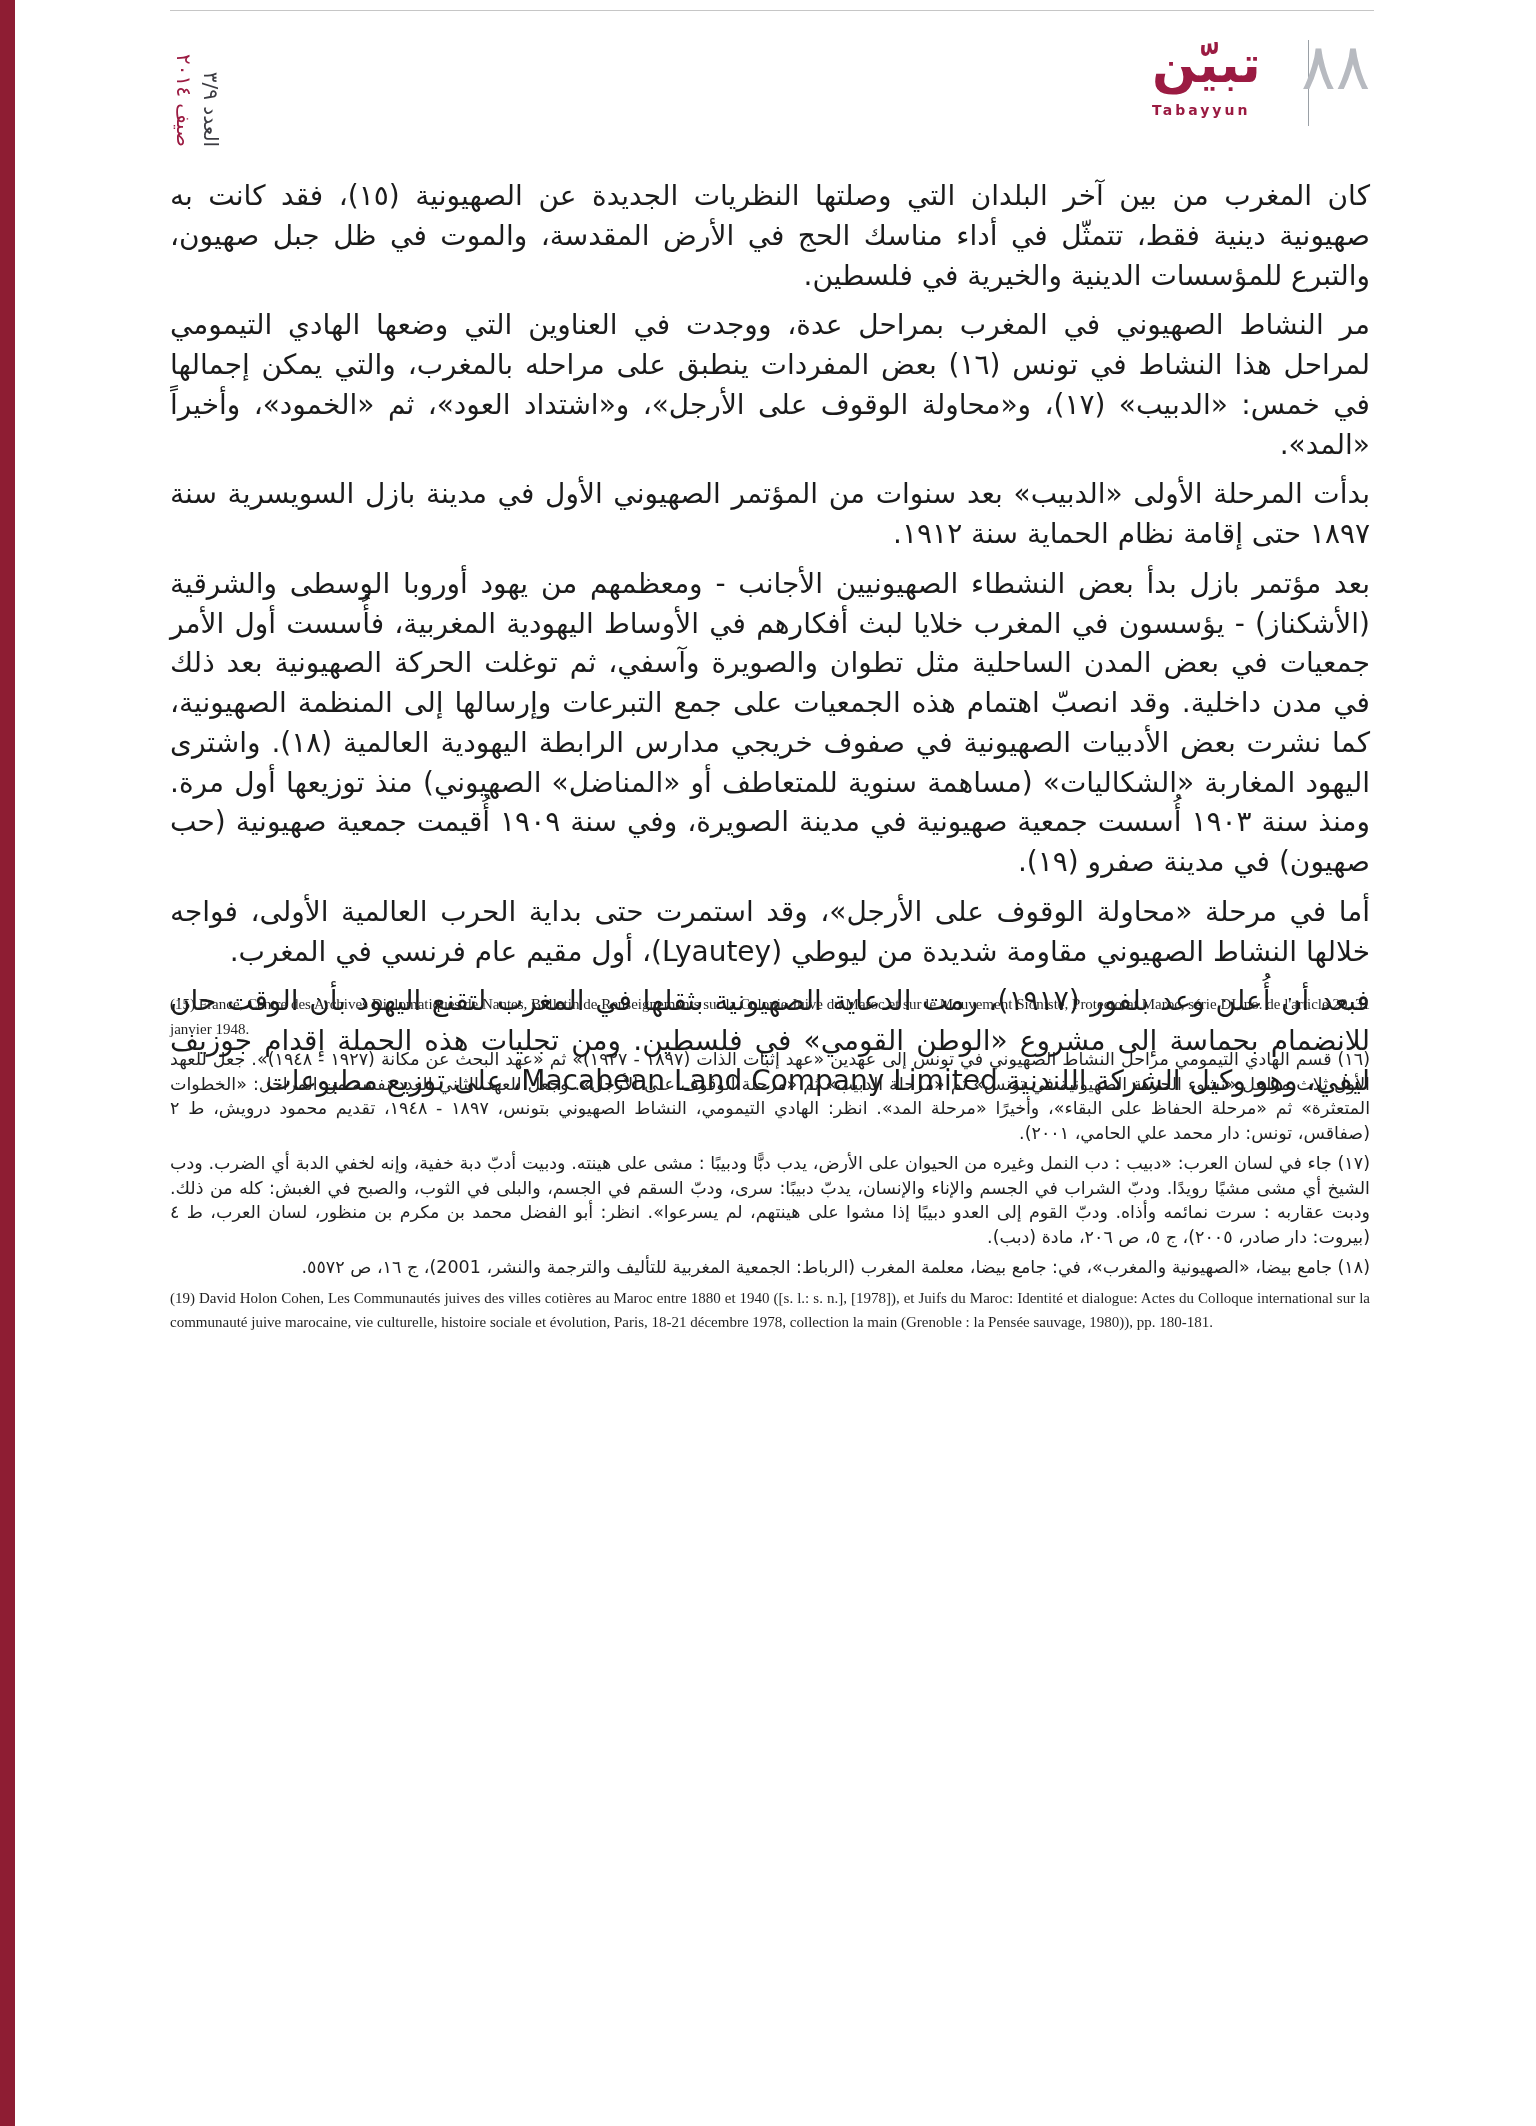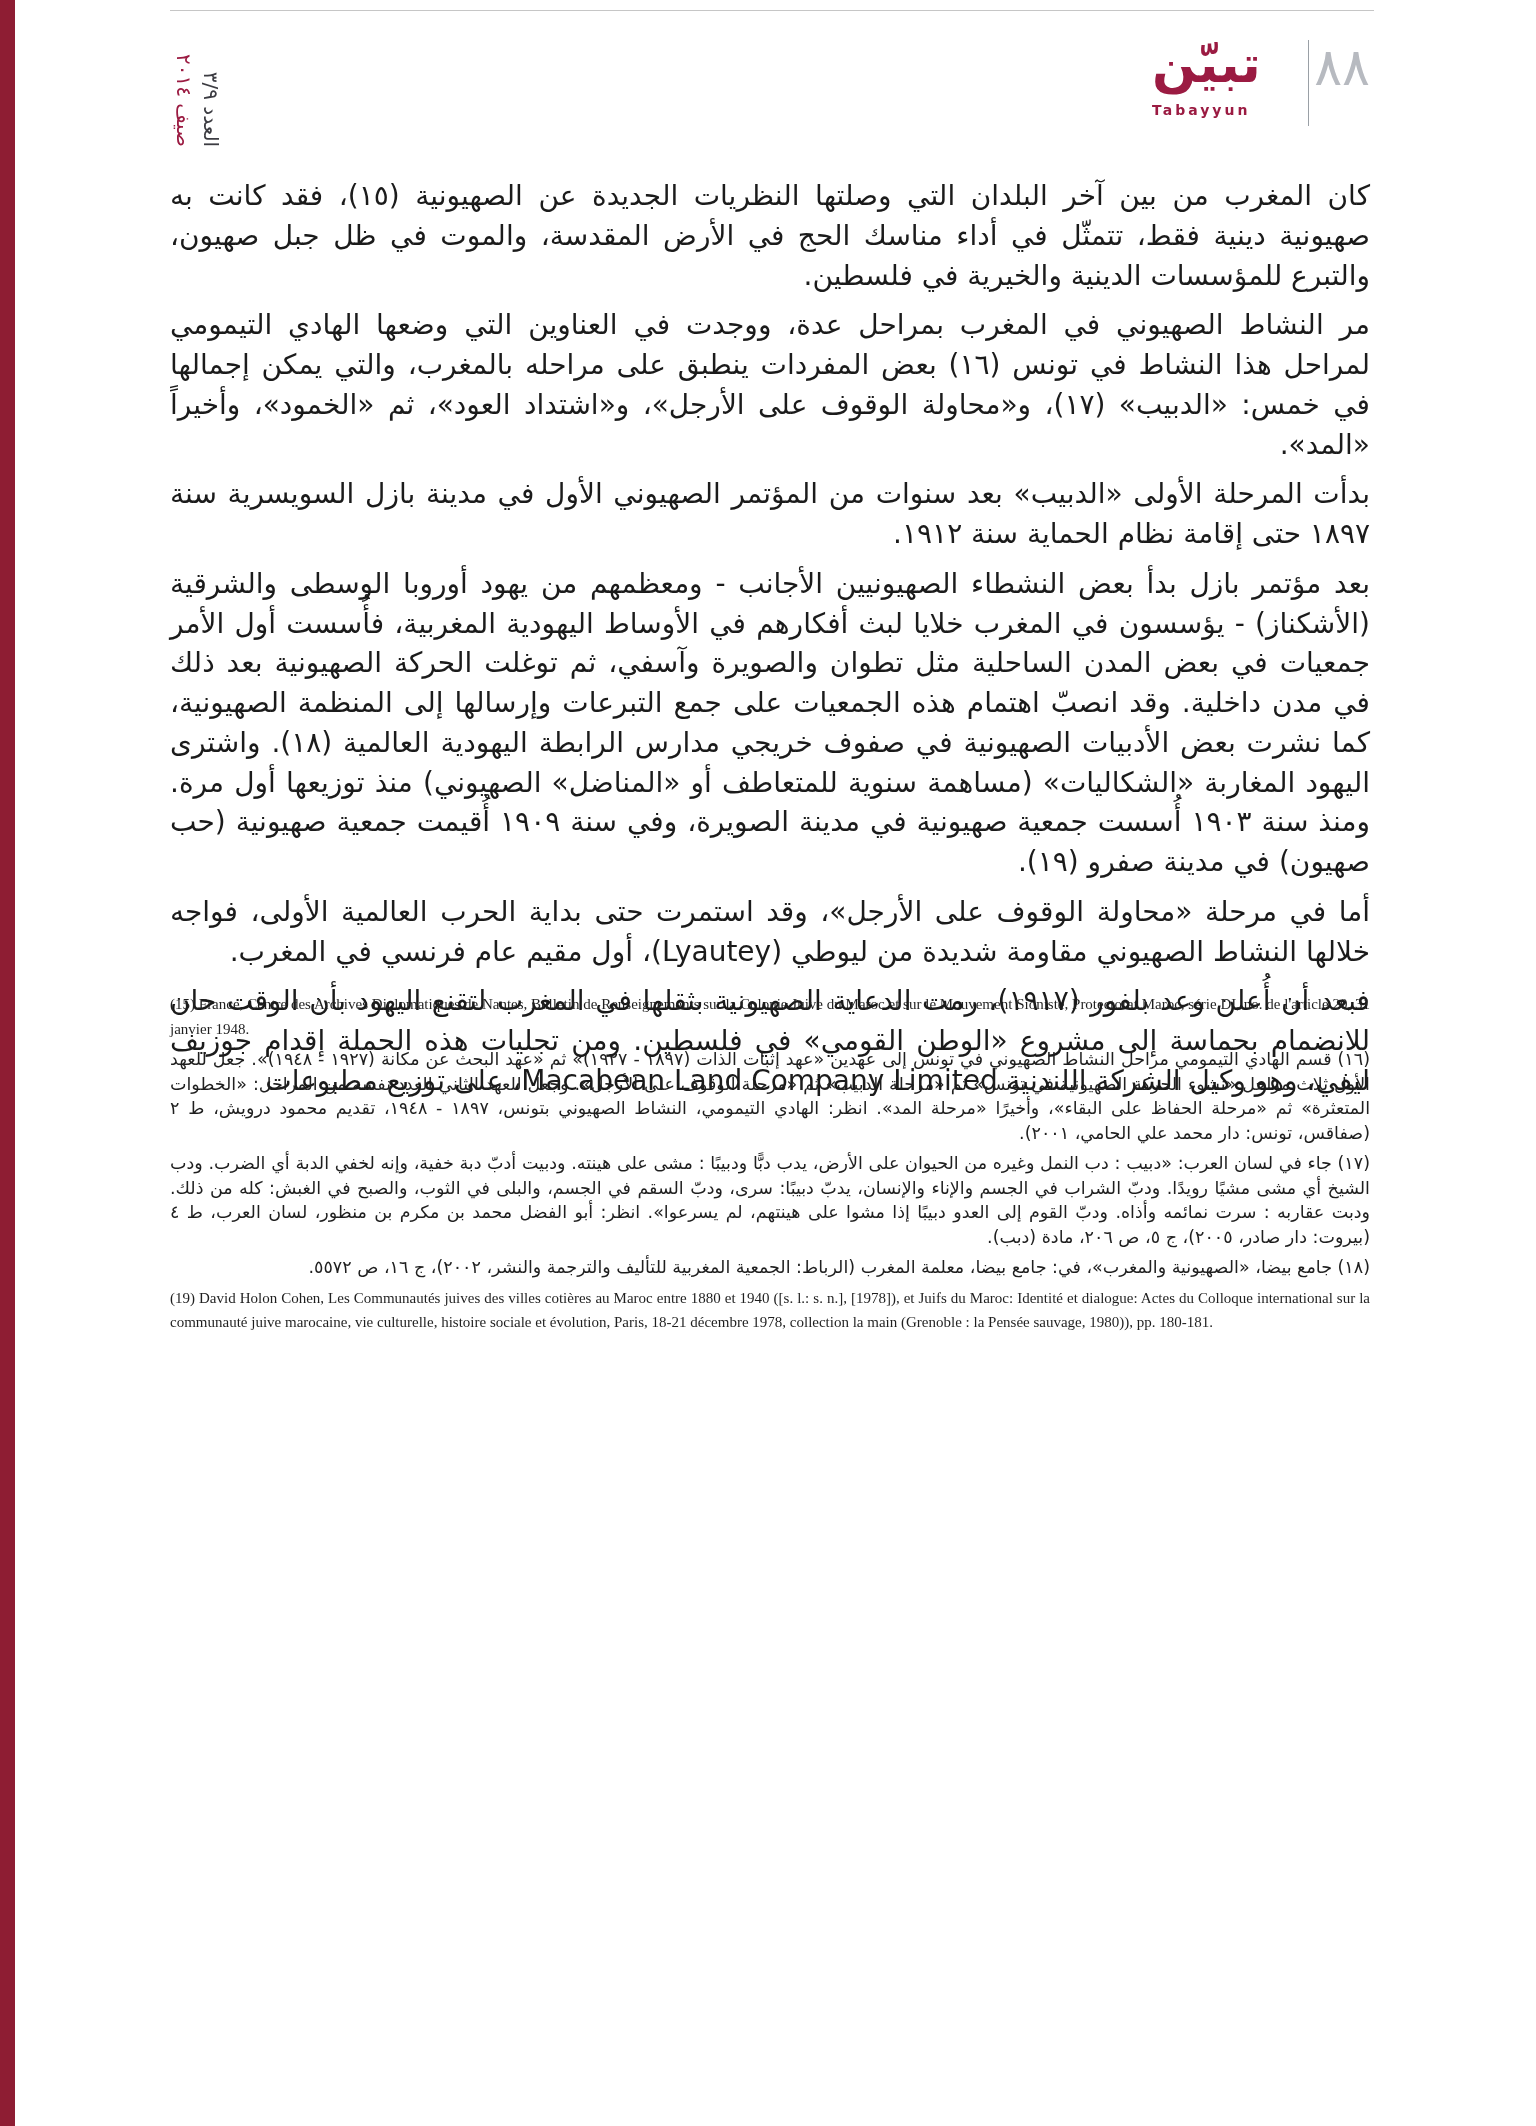--- a/index.html
+++ b/index.html
@@ -65,21 +65,21 @@
   .header-divider {
     position: absolute;
     left: 1308px; top: 40px;
     width: 1px; height: 86px;
     background: #9aa0a6;
   }
 
   .page-number {
     position: absolute;
     right: 166px; top: 22px;
-    font-size: 52px;
+    font-size: 64px;
     line-height: 90px;
     color: var(--page-number-gray, #b7bac0);
   }
 
   
   .body-text {
     position: absolute;
     top: 176px;
     right: 166px;
     width: 1200px;
@@ -141,17 +141,17 @@
     <p>بدأت المرحلة الأولى «الدبيب» بعد سنوات من المؤتمر الصهيوني الأول في مدينة بازل السويسرية سنة ١٨٩٧ حتى إقامة نظام الحماية سنة ١٩١٢.</p>
     <p>بعد مؤتمر بازل بدأ بعض النشطاء الصهيونيين الأجانب - ومعظمهم من يهود أوروبا الوسطى والشرقية (الأشكناز) - يؤسسون في المغرب خلايا لبث أفكارهم في الأوساط اليهودية المغربية، فأُسست أول الأمر جمعيات في بعض المدن الساحلية مثل تطوان والصويرة وآسفي، ثم توغلت الحركة الصهيونية بعد ذلك في مدن داخلية. وقد انصبّ اهتمام هذه الجمعيات على جمع التبرعات وإرسالها إلى المنظمة الصهيونية، كما نشرت بعض الأدبيات الصهيونية في صفوف خريجي مدارس الرابطة اليهودية العالمية (١٨). واشترى اليهود المغاربة «الشكاليات» (مساهمة سنوية للمتعاطف أو «المناضل» الصهيوني) منذ توزيعها أول مرة. ومنذ سنة ١٩٠٣ أُسست جمعية صهيونية في مدينة الصويرة، وفي سنة ١٩٠٩ أُقيمت جمعية صهيونية (حب صهيون) في مدينة صفرو (١٩).</p>
     <p>أما في مرحلة «محاولة الوقوف على الأرجل»، وقد استمرت حتى بداية الحرب العالمية الأولى، فواجه خلالها النشاط الصهيوني مقاومة شديدة من ليوطي (Lyautey)، أول مقيم عام فرنسي في المغرب.</p>
     <p>فبعد أن أُعلن وعد بلفور (١٩١٧)، رمت الدعاية الصهيونية بثقلها في المغرب لتقنع اليهود بأن الوقت حان للانضمام بحماسة إلى مشروع «الوطن القومي» في فلسطين. ومن تجليات هذه الحملة إقدام جوزيف ليفي، وهو وكيل الشركة اللندنية Macabean Land Company Limited، على توزيع مطبوعات</p>
   </div>
 
   <div class="footnotes">
     <div class="fn ltr" dir="ltr">(15) France, Centre des Archives Diplomatiques de Nantes, Bulletin de Renseignements sur la Colonie Juive du Maroc et sur le Mouvement Sioniste, Protectorat Maroc, série DI, no. de l'article 20, 31 janvier 1948.</div>
     <div class="fn rtl" dir="rtl">(١٦) قسم الهادي التيمومي مراحل النشاط الصهيوني في تونس إلى عهدين «عهد إثبات الذات (١٨٩٧ - ١٩٢٧)» ثم «عهد البحث عن مكانة (١٩٢٧ - ١٩٤٨)». جعل للعهد الأول ثلاث مراحل «نشوء الحركة الصهيونية في تونس» ثم «مرحلة الدبيب» ثم «مرحلة الوقوف على الأرجل». وجعل للعهد الثاني العدد نفسه من المراحل: «الخطوات المتعثرة» ثم «مرحلة الحفاظ على البقاء»، وأخيرًا «مرحلة المد». انظر: الهادي التيمومي، النشاط الصهيوني بتونس، ١٨٩٧ - ١٩٤٨، تقديم محمود درويش، ط ٢ (صفاقس، تونس: دار محمد علي الحامي، ٢٠٠١).</div>
     <div class="fn rtl" dir="rtl">(١٧) جاء في لسان العرب: «دبيب : دب النمل وغيره من الحيوان على الأرض، يدب دبًّا ودبيبًا : مشى على هينته. ودبيت أدبّ دبة خفية، وإنه لخفي الدبة أي الضرب. ودب الشيخ أي مشى مشيًا رويدًا. ودبّ الشراب في الجسم والإناء والإنسان، يدبّ دبيبًا: سرى، ودبّ السقم في الجسم، والبلى في الثوب، والصبح في الغبش: كله من ذلك. ودبت عقاربه : سرت نمائمه وأذاه. ودبّ القوم إلى العدو دبيبًا إذا مشوا على هينتهم، لم يسرعوا». انظر: أبو الفضل محمد بن مكرم بن منظور، لسان العرب، ط ٤ (بيروت: دار صادر، ٢٠٠٥)، ج ٥، ص ٢٠٦، مادة (دبب).</div>
-    <div class="fn rtl" dir="rtl">(١٨) جامع بيضا، «الصهيونية والمغرب»، في: جامع بيضا، معلمة المغرب (الرباط: الجمعية المغربية للتأليف والترجمة والنشر، ٢٠٠٢)، ج ١٦، ص ٥٥٧٢.</div>
+    <div class="fn rtl" dir="rtl">(١٨) جامع بيضا، «الصهيونية والمغرب»، في: جامع بيضا، معلمة المغرب (الرباط: الجمعية المغربية للتأليف والترجمة والنشر، 2001)، ج ١٦، ص ٥٥٧٢.</div>
     <div class="fn ltr" dir="ltr">(19) David Holon Cohen, Les Communautés juives des villes cotières au Maroc entre 1880 et 1940 ([s. l.: s. n.], [1978]), et Juifs du Maroc: Identité et dialogue: Actes du Colloque international sur la communauté juive marocaine, vie culturelle, histoire sociale et évolution, Paris, 18-21 décembre 1978, collection la main (Grenoble : la Pensée sauvage, 1980)), pp. 180-181.</div>
   </div>
 
 </div>
 
 </body></html>

